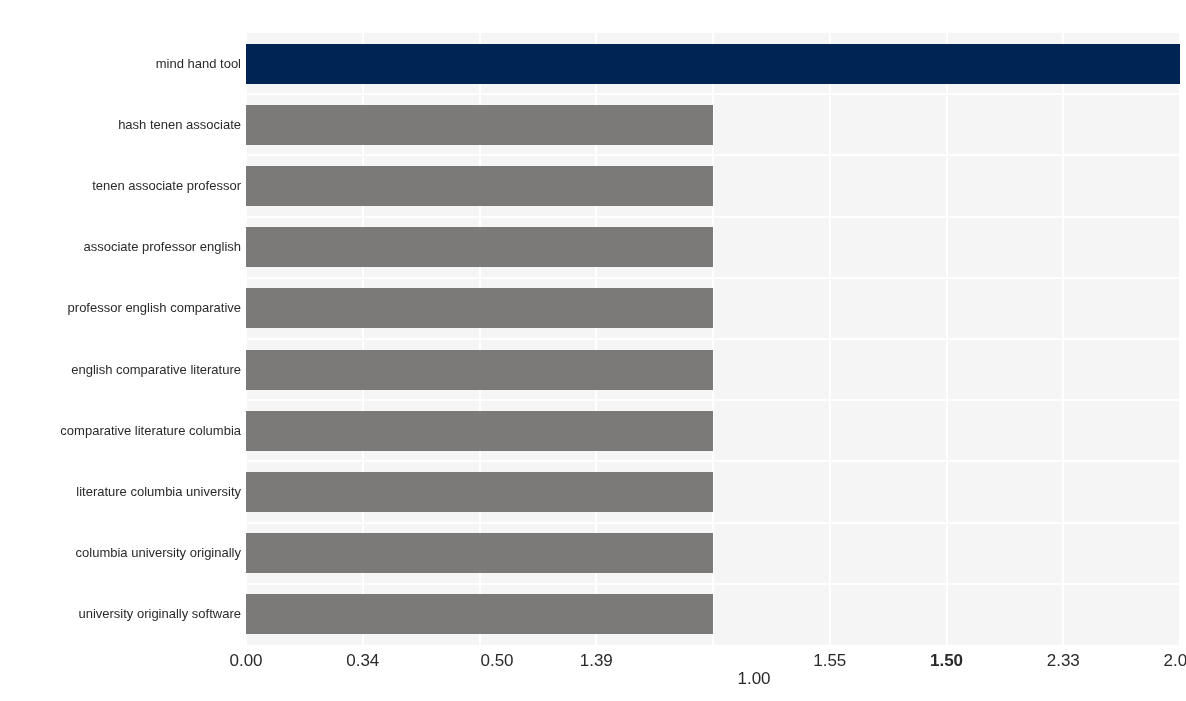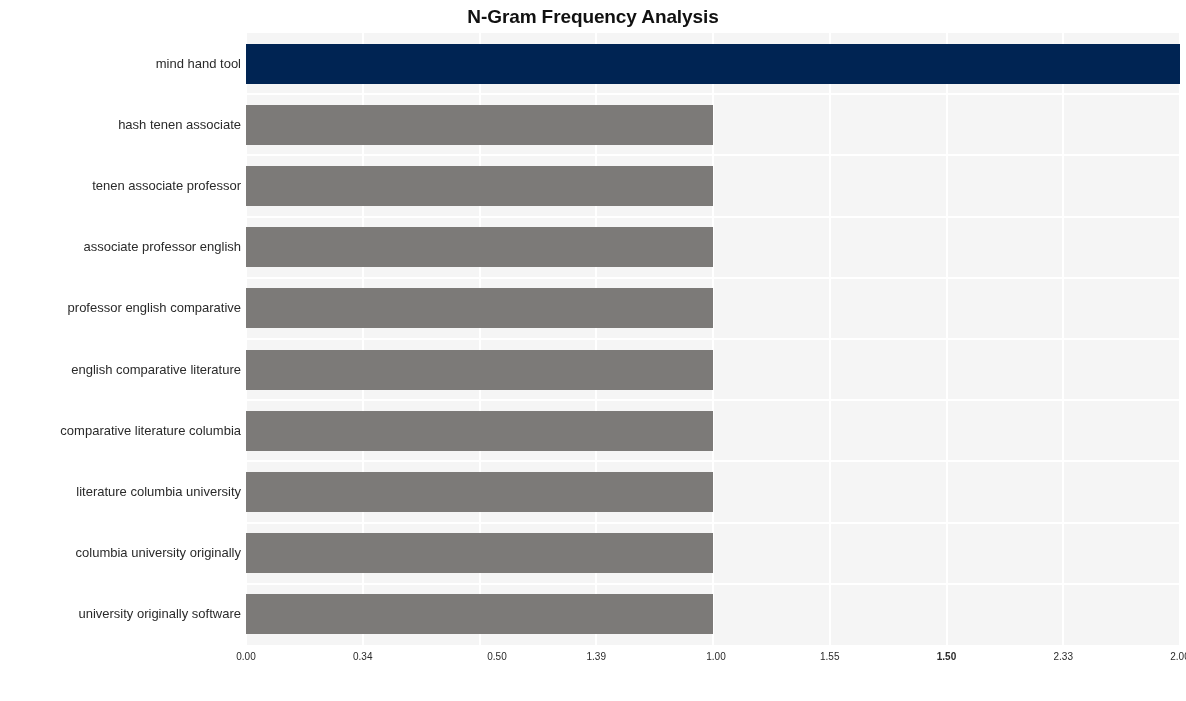--- a/index.html
+++ b/index.html
@@ -84,42 +84,41 @@
     white-space: nowrap;
   }
 
   
   .xtick {
     position: absolute;
     top: 651px;
     width: 120px;
     margin-left: -60px;
     text-align: center;
-    font-size: 10px;
+    font-size: 17px;
     color: #2a2a2a;
     font-family: "Liberation Sans", sans-serif;
   }
 
   #xlabel {
     position: absolute;
     left: 246px;
     top: 675px;
     width: 934px;
     text-align: center;
     font-size: 13px;
     color: #2a2a2a;
     font-family: "Liberation Sans", sans-serif;
   }
 </style>
 </head>
 <body>
 
 <div id="figure">
 
-  <div id="chart-title">N-Gram Frequency Analysis</div>
 
   <div id="plot-area">
     <div id="gridlines-v">
         <div class="vgrid" style="left: -1px;"></div>
         <div class="vgrid" style="left: 115.75px;"></div>
         <div class="vgrid" style="left: 232.5px;"></div>
         <div class="vgrid" style="left: 349.25px;"></div>
         <div class="vgrid" style="left: 466px;"></div>
         <div class="vgrid" style="left: 582.75px;"></div>
         <div class="vgrid" style="left: 699.5px;"></div>
@@ -161,21 +160,21 @@
       <div class="ytick" style="top: 422.8px;">comparative literature columbia</div>
       <div class="ytick" style="top: 484px;">literature columbia university</div>
       <div class="ytick" style="top: 545.2px;">columbia university originally</div>
       <div class="ytick" style="top: 606.4px;">university originally software</div>
     </div>
   <div id="xticks">
       <div class="xtick" style="left: 246px;">0.00</div>
       <div class="xtick" style="left: 362.75px;">0.34</div>
       <div class="xtick" style="left: 497px;">0.50</div>
       <div class="xtick" style="left: 596.25px;">1.39</div>
-      <div class="xtick" style="left: 716px;">1.00</div>
+      <div class="xtick" style="left: 754px; margin-top: 18px;">1.00</div>
       <div class="xtick" style="left: 829.75px;">1.55</div>
       <div class="xtick" style="left: 946.5px; font-weight: bold;">1.50</div>
       <div class="xtick" style="left: 1063.25px;">2.33</div>
       <div class="xtick" style="left: 1180px;">2.00</div>
     </div>
 
 
 </div>
 
 </body></html>

